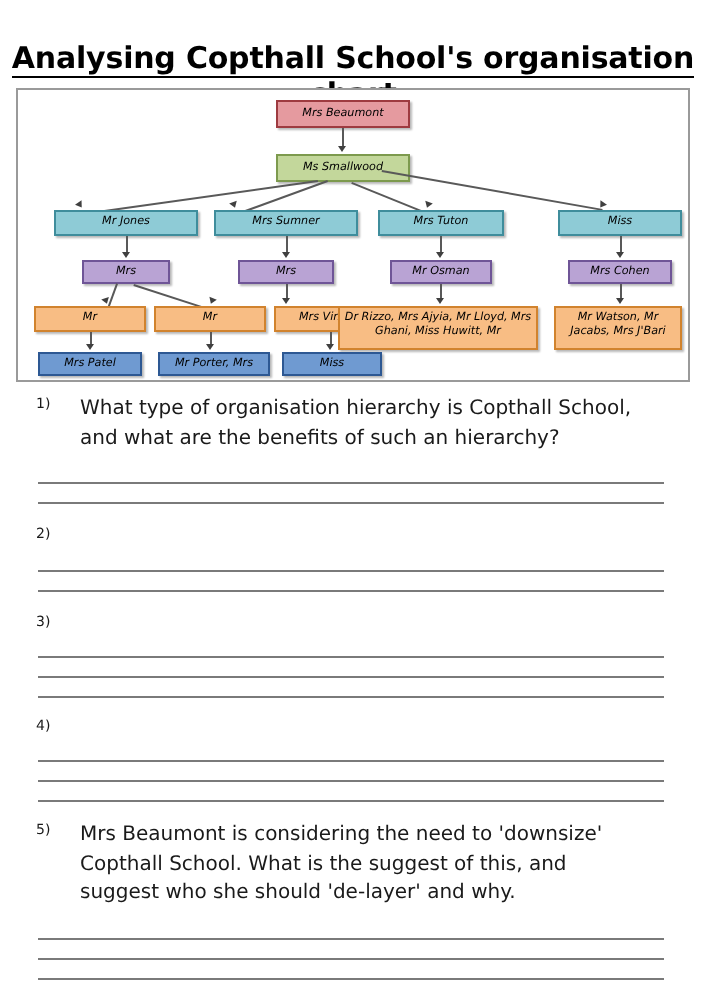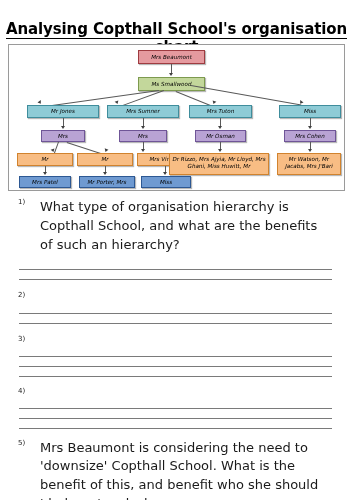--- a/index.html
+++ b/index.html
@@ -112,21 +112,21 @@
     align-items: flex-start;
     padding: 0 18px 0 18px;
   }
   .qnum {
     width: 22px;
     flex: 0 0 22px;
     font-size: 7px;
     color: #1a1a1a;
   }
   .qtext {
-    font-size: 13px;
+    font-size: 10px;
     line-height: 1.45;
     color: #1a1a1a;
     flex: 1 1 auto;
     padding-right: 16px;
   }
   .lines {
     padding: 0 21px 0 19px;
   }
   .aline {
     height: 0;
@@ -265,21 +265,21 @@
       <div class="lines">
         <div class="aline" style="margin-top:13px;"></div>
         <div class="aline"></div>
         <div class="aline"></div>
       </div>
     </div>
 
     <div class="qblock" style="margin-top:10px;">
       <div class="qrow">
         <div class="qnum">5)</div>
-        <div class="qtext">Mrs Beaumont is considering the need to 'downsize' Copthall School. What is the benefit of this, and benefit who she should 'de-layer' and why.</div>
+        <div class="qtext">Mrs Beaumont is considering the need to 'downsize' Copthall School. What is the suggest of this, and suggest who she should 'de-layer' and why.</div>
       </div>
       <div class="lines">
         <div class="aline" style="margin-top:14px;"></div>
         <div class="aline"></div>
         <div class="aline"></div>
       </div>
     </div>
 
   </div>
 

